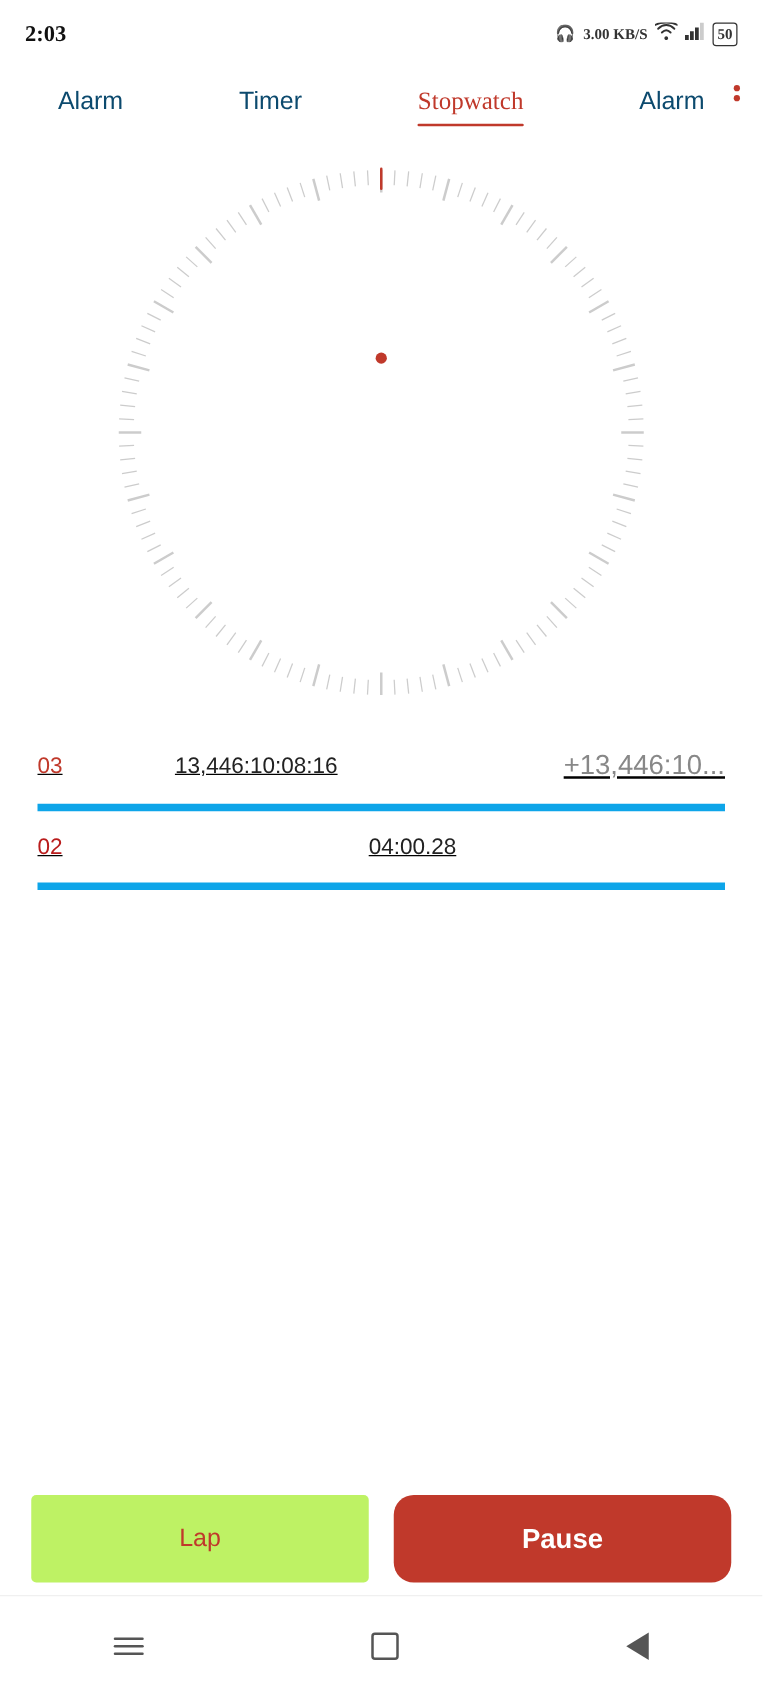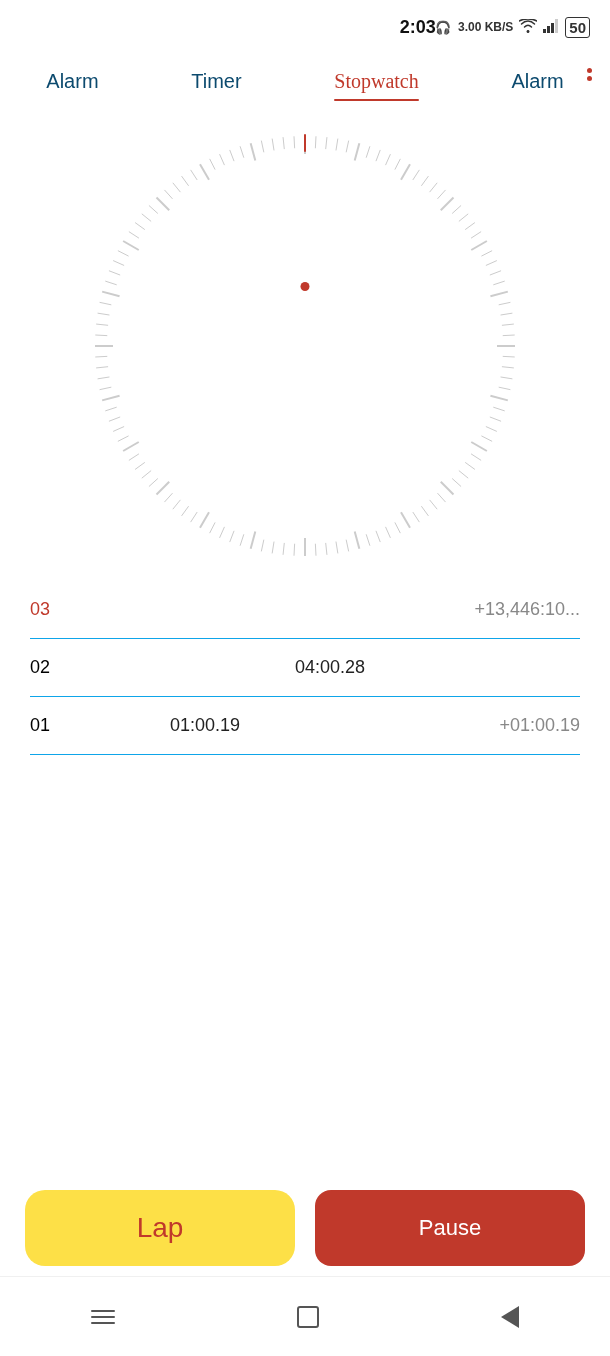--- a/index.html
+++ b/index.html
@@ -9,44 +9,45 @@
       min-height: 1356px;
       background: #ffffff;
       font-family: -apple-system, 'Helvetica Neue', Arial, sans-serif;
       position: relative;
       overflow-x: hidden;
     }
 
     
     .status-bar {
       display: flex;
-      justify-content: flex-end;
+      justify-content: space-between;
       align-items: center;
       padding: 10px 20px 6px 20px;
       height: 50px;
+      font-family: Liberation Serif, serif;
     }
     .status-time {
       font-size: 18px;
       font-weight: 600;
       color: #111;
     }
     .status-right {
       display: flex;
       align-items: center;
       gap: 6px;
     }
     .status-icon {
       font-size: 13px;
       color: #333;
     }
     .battery-box {
       border: 1.5px solid #333;
       border-radius: 3px;
       padding: 1px 3px;
-      font-size: 15px;
+      font-size: 12px;
       font-weight: 600;
       color: #333;
       position: relative;
     }
 
     
     .more-btn {
       position: absolute;
       right: 18px;
       top: 68px;
@@ -154,73 +155,74 @@
     
     .lap-list {
       width: 100%;
       padding: 0 30px;
       margin-top: 10px;
     }
     .lap-row {
       display: flex;
       align-items: center;
       padding: 18px 0;
-      border-bottom: 1px solid #0ea5e9;
+      border-bottom: 6px solid #0ea5e9;
+      text-decoration: underline;
     }
     .lap-number {
       font-size: 18px;
-      color: #000000;
+      color: #b91c1c;
       width: 50px;
       flex-shrink: 0;
     }
     .lap-number.active {
       color: #c0392b;
     }
     .lap-time {
       font-size: 18px;
       color: #222;
       flex: 1;
       text-align: center;
     }
     .lap-delta {
-      font-size: 18px;
+      font-size: 22px;
       color: #888;
       text-align: right;
       flex: 1;
     }
 
     
     .bottom-buttons {
       position: absolute;
       bottom: 90px;
       left: 0;
       right: 0;
       display: flex;
       gap: 20px;
       padding: 0 25px;
     }
     .btn-lap {
       flex: 1;
       padding: 22px 0;
-      background: #fde047;
+      background: #bef264;
       border: none;
-      border-radius: 20px;
-      font-size: 28px;
+      border-radius: 4px;
+      font-size: 20px;
       font-weight: 500;
       color: #c0392b;
       cursor: pointer;
     }
     .btn-pause {
       flex: 1;
       padding: 22px 0;
       background: #c0392b;
       border: none;
       border-radius: 16px;
       font-size: 22px;
-      font-weight: 400;
+      font-weight: 700;
       color: #fff;
       cursor: pointer;
     }
 
     
     .nav-bar {
       position: absolute;
       bottom: 0;
       left: 0;
       right: 0;
@@ -434,30 +436,26 @@
     <div class="tick-line"></div>
 
     <div class="red-dot"></div>
 
   </div>
 </div>
 
 <div class="lap-list">
   <div class="lap-row">
     <span class="lap-number active">03</span>
+    <span class="lap-time">13,446:10:08:16</span>
     <span class="lap-delta">+13,446:10...</span>
   </div>
   <div class="lap-row">
     <span class="lap-number">02</span>
     <span class="lap-time">04:00.28</span>
-  </div>
-  <div class="lap-row">
-    <span class="lap-number">01</span>
-    <span class="lap-time">01:00.19</span>
-    <span class="lap-delta">+01:00.19</span>
   </div>
 </div>
 
 <div class="bottom-buttons">
   <button class="btn-lap">Lap</button>
   <button class="btn-pause">Pause</button>
 </div>
 
 <div class="nav-bar">
   <div style="display:flex;flex-direction:column;gap:4px;cursor:pointer;">

